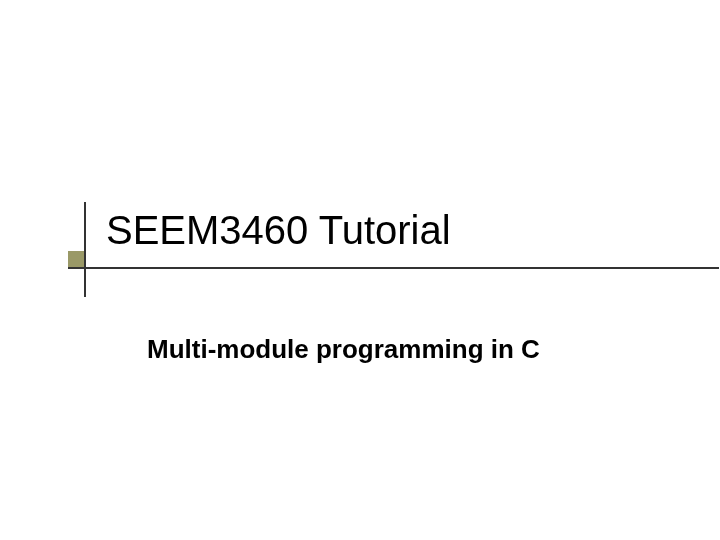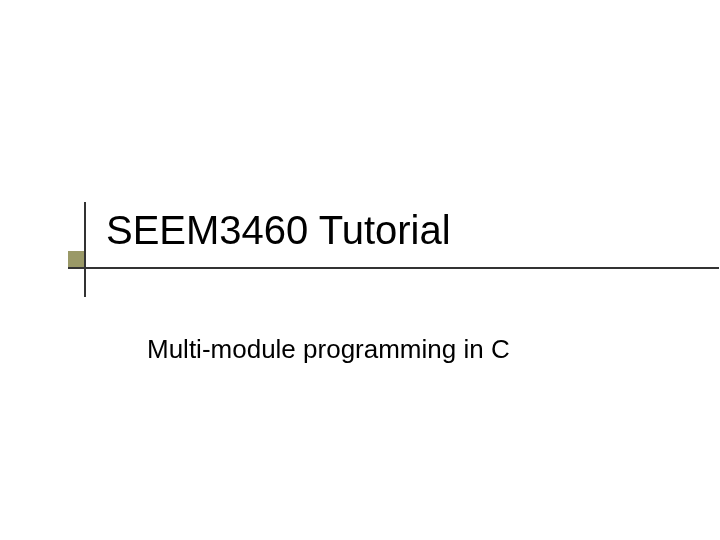--- a/index.html
+++ b/index.html
@@ -52,21 +52,21 @@
       color: #000000;
       font-weight: normal;
       letter-spacing: 0px;
     }
     .subtitle-text {
       position: absolute;
       top: 302px;
       left: 115px;
       font-size: 26px;
       color: #000000;
-      font-weight: normal;
+      font-weight: bold;
     }
   </style>
 </head>
 <body>
 
 <div class="slide-container">
   <div class="accent-square"></div>
   <div class="horizontal-line"></div>
   <div class="vertical-line"></div>
   <div class="title-text">SEEM3460 Tutorial</div>

